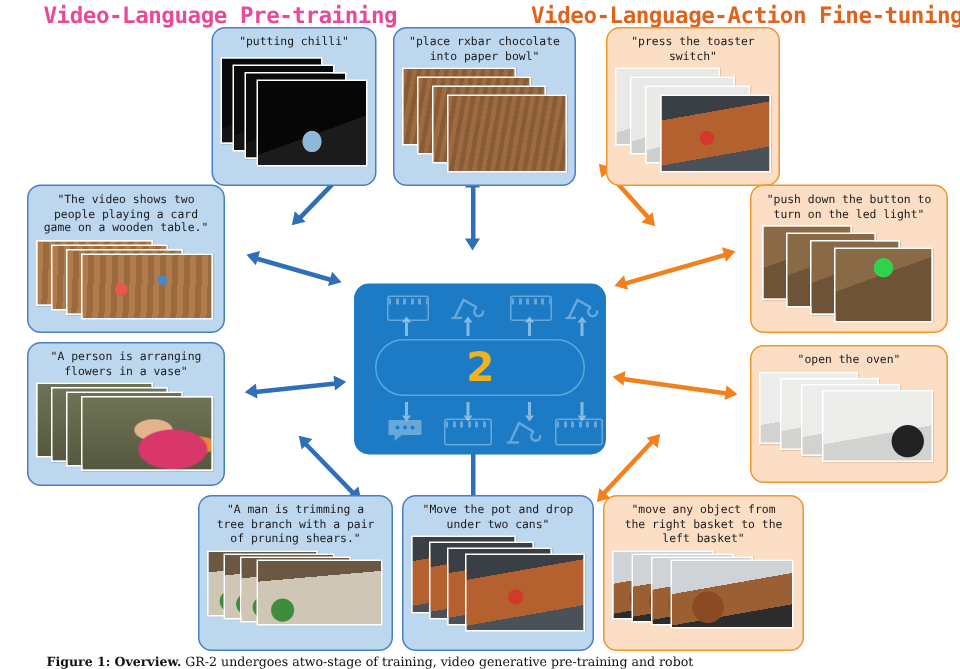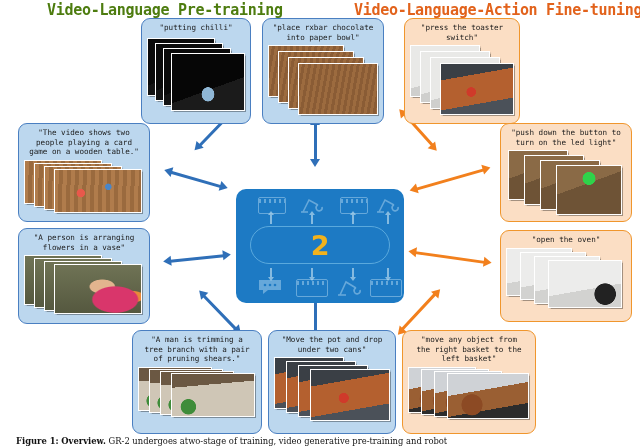--- a/index.html
+++ b/index.html
@@ -8,21 +8,21 @@
     background:#ffffff;
     font-family:"DejaVu Sans Mono", monospace;
   }
   .stage{position:absolute;inset:0;}
 
   
   .title{
     position:absolute;top:1px;font-family:"DejaVu Sans Mono", monospace;
     font-size:15px;font-weight:bold;letter-spacing:-0.3px;white-space:nowrap;
   }
-  #title-pre{left:47px;color:#4d7c0f;}
+  #title-pre{left:29px;color:#ec4899;}
   #title-ft{left:328px;color:#e2621b;margin-left:26px;}
 
   
   .card{
     position:absolute;box-sizing:border-box;border-radius:9px;
     border:1.6px solid #4a7fc1;background:#bcd7ee;
     padding:4px 5px 5px 5px;
     display:flex;flex-direction:column;align-items:center;
   }
   .card.orange{border-color:#f0962d;background:#fbdec4;}
@@ -110,21 +110,21 @@
   .arrow.o .shaft{background:#f2801d;}
   .arrow .hd{position:absolute;top:50%;width:0;height:0;margin-top:-5px;
     border-top:5px solid transparent;border-bottom:5px solid transparent;}
   .arrow .hd.r{right:0;border-left:8px solid #2f6fb8;}
   .arrow .hd.l{left:0;border-right:8px solid #2f6fb8;}
   .arrow.o .hd.r{border-left-color:#f2801d;}
   .arrow.o .hd.l{border-right-color:#f2801d;}
 
   
   #fig-caption{
-    position:absolute;left:16px;top:436px;width:604px;
+    position:absolute;left:31px;top:436px;width:604px;
     font-family:"DejaVu Serif", serif;font-size:8.4px;line-height:11px;
     color:#111;white-space:nowrap;overflow:hidden;
   }
   #fig-caption b{font-weight:bold;}
 </style>
 </head>
 <body>
 
 <div class="stage">
 

